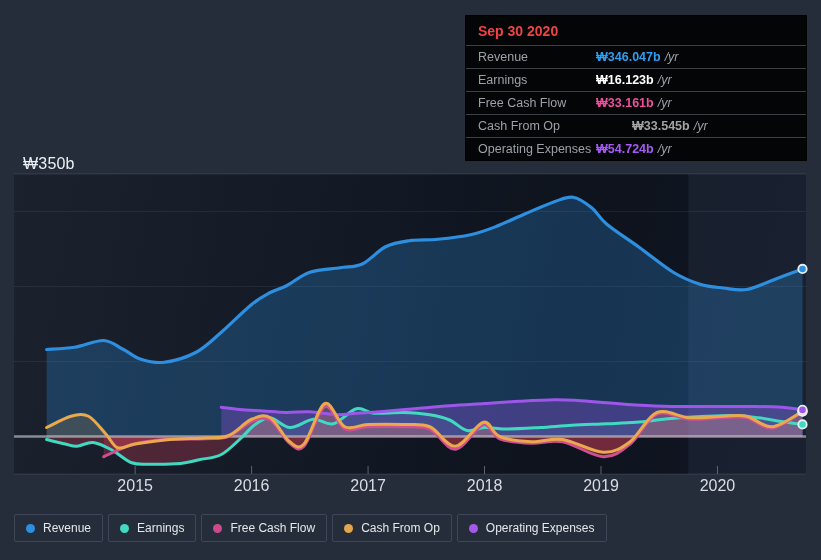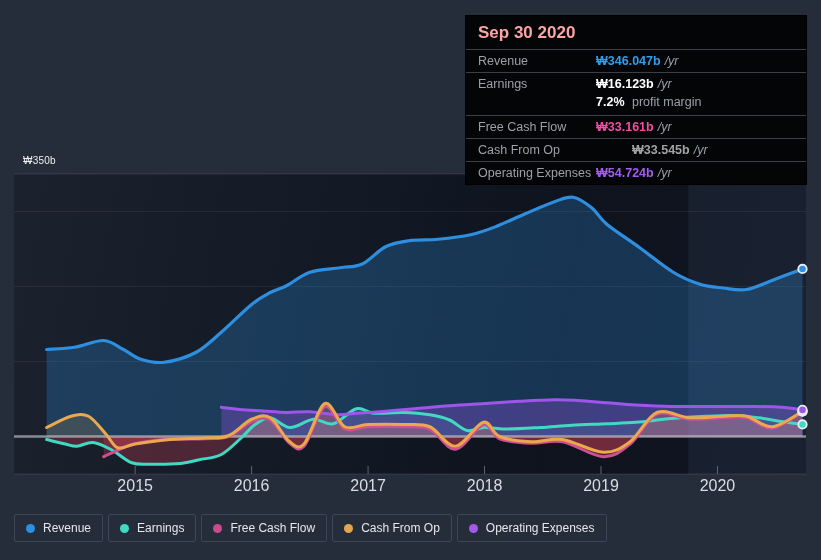--- a/index.html
+++ b/index.html
@@ -3,26 +3,26 @@
 <meta charset="utf-8">
 <style>
   html,body{margin:0;padding:0;background:#262d3a;}
   .stage{position:relative;width:821px;height:560px;background:#262d3a;overflow:hidden;
          font-family:"Liberation Sans","DejaVu Sans",sans-serif;-webkit-font-smoothing:antialiased;}
   
   .plot{position:absolute;left:14px;top:174px;width:792px;height:300px;
         background:linear-gradient(100deg,#1b212d 0%,#131a26 38%,#0e131d 68%,#101623 100%);}
   .plot svg{position:absolute;left:0;top:0;overflow:visible;}
   
-  .ylab{position:absolute;left:23px;font-size:10px;color:#eceff3;letter-spacing:.2px;}
+  .ylab{position:absolute;left:23px;font-size:16px;color:#eceff3;letter-spacing:.2px;}
   .xlab{position:absolute;top:477px;width:50px;text-align:center;font-size:16px;color:#d9dde3;}
   
   .tooltip{position:absolute;left:466px;top:16px;width:340px;background:#040507;
            color:#e8eaed;font-size:12.5px;box-shadow:0 0 0 1px #000;}
-  .t-title{padding:7px 12px 6px;font-weight:bold;font-size:17px;color:#fca5a5;}
+  .t-title{padding:7px 12px 6px;font-weight:bold;font-size:14px;color:#ef4444;}
   .t-row{border-top:1px solid #3b4046;padding:4px 12px 4px;display:flex;align-items:baseline;}
   .t-label{width:118px;flex:none;color:#9aa1a9;}
   .t-val{font-weight:bold;}
   .t-unit{color:#9aa1a9;margin-left:4px;font-style:italic;}
   .t-sub{padding:0 12px 6px 130px;}
   .t-pct{color:#ffffff;font-weight:bold;}
   .t-subtext{color:#9aa1a9;margin-left:4px;}
   
   .legend{position:absolute;left:14px;top:514px;display:flex;gap:5px;}
   .chip{display:flex;align-items:center;gap:8px;height:26px;padding:0 11px;
@@ -100,24 +100,20 @@
       <span class="t-val" style="color: rgb(46, 159, 240);">₩346.047b</span>
       <span class="t-unit">/yr</span>
     </div>
 
     <div>
       <div class="t-row" style="border-top:1px solid #3b4046;">
         <span class="t-label">Earnings</span>
         <span class="t-val" style="color: #ffffff;">₩16.123b</span>
         <span class="t-unit">/yr</span>
       </div>
-      <div class="t-sub">
-        <span class="t-pct">7.2%</span>
-        <span class="t-subtext">profit margin</span>
-      </div>
     </div>
 
     <div class="t-row">
       <span class="t-label">Free Cash Flow</span>
       <span class="t-val" style="color: rgb(238, 79, 158);">₩33.161b</span>
       <span class="t-unit">/yr</span>
     </div>
 
     <div class="t-row">
       <span class="t-label">Cash From Op</span>

